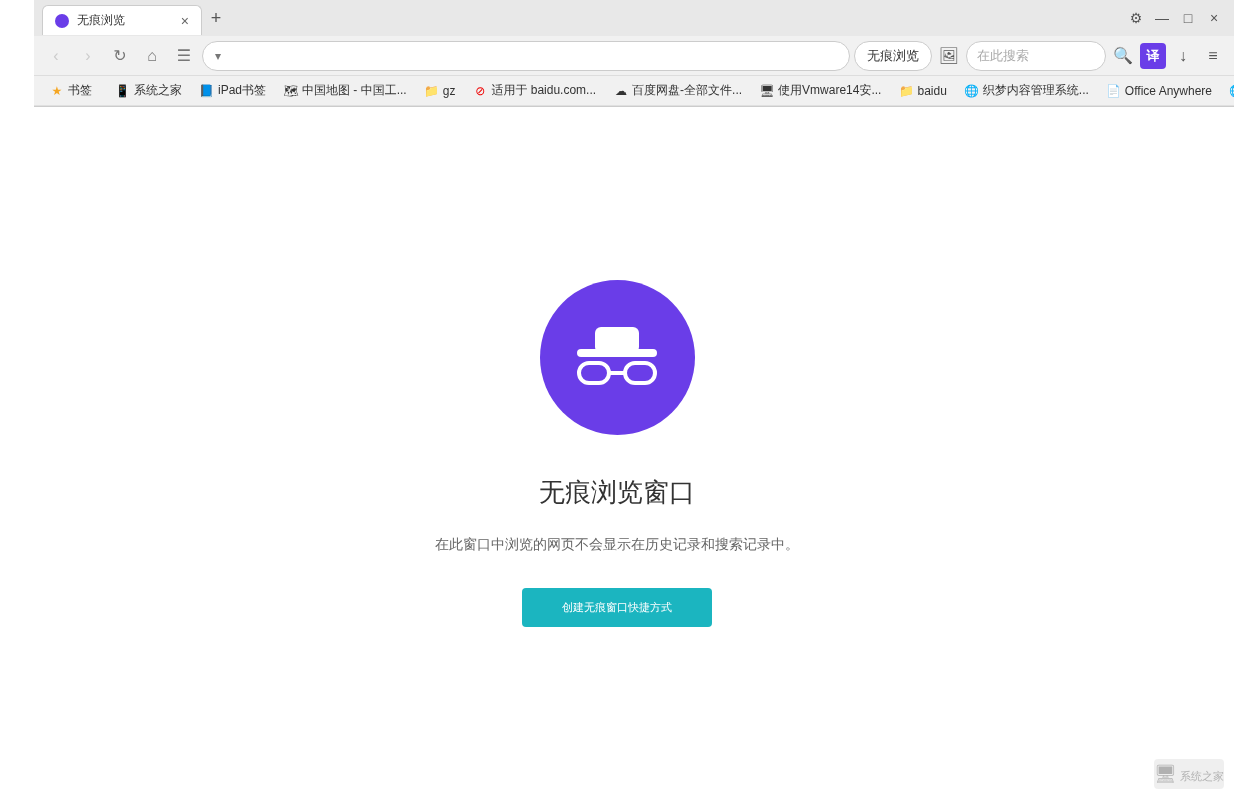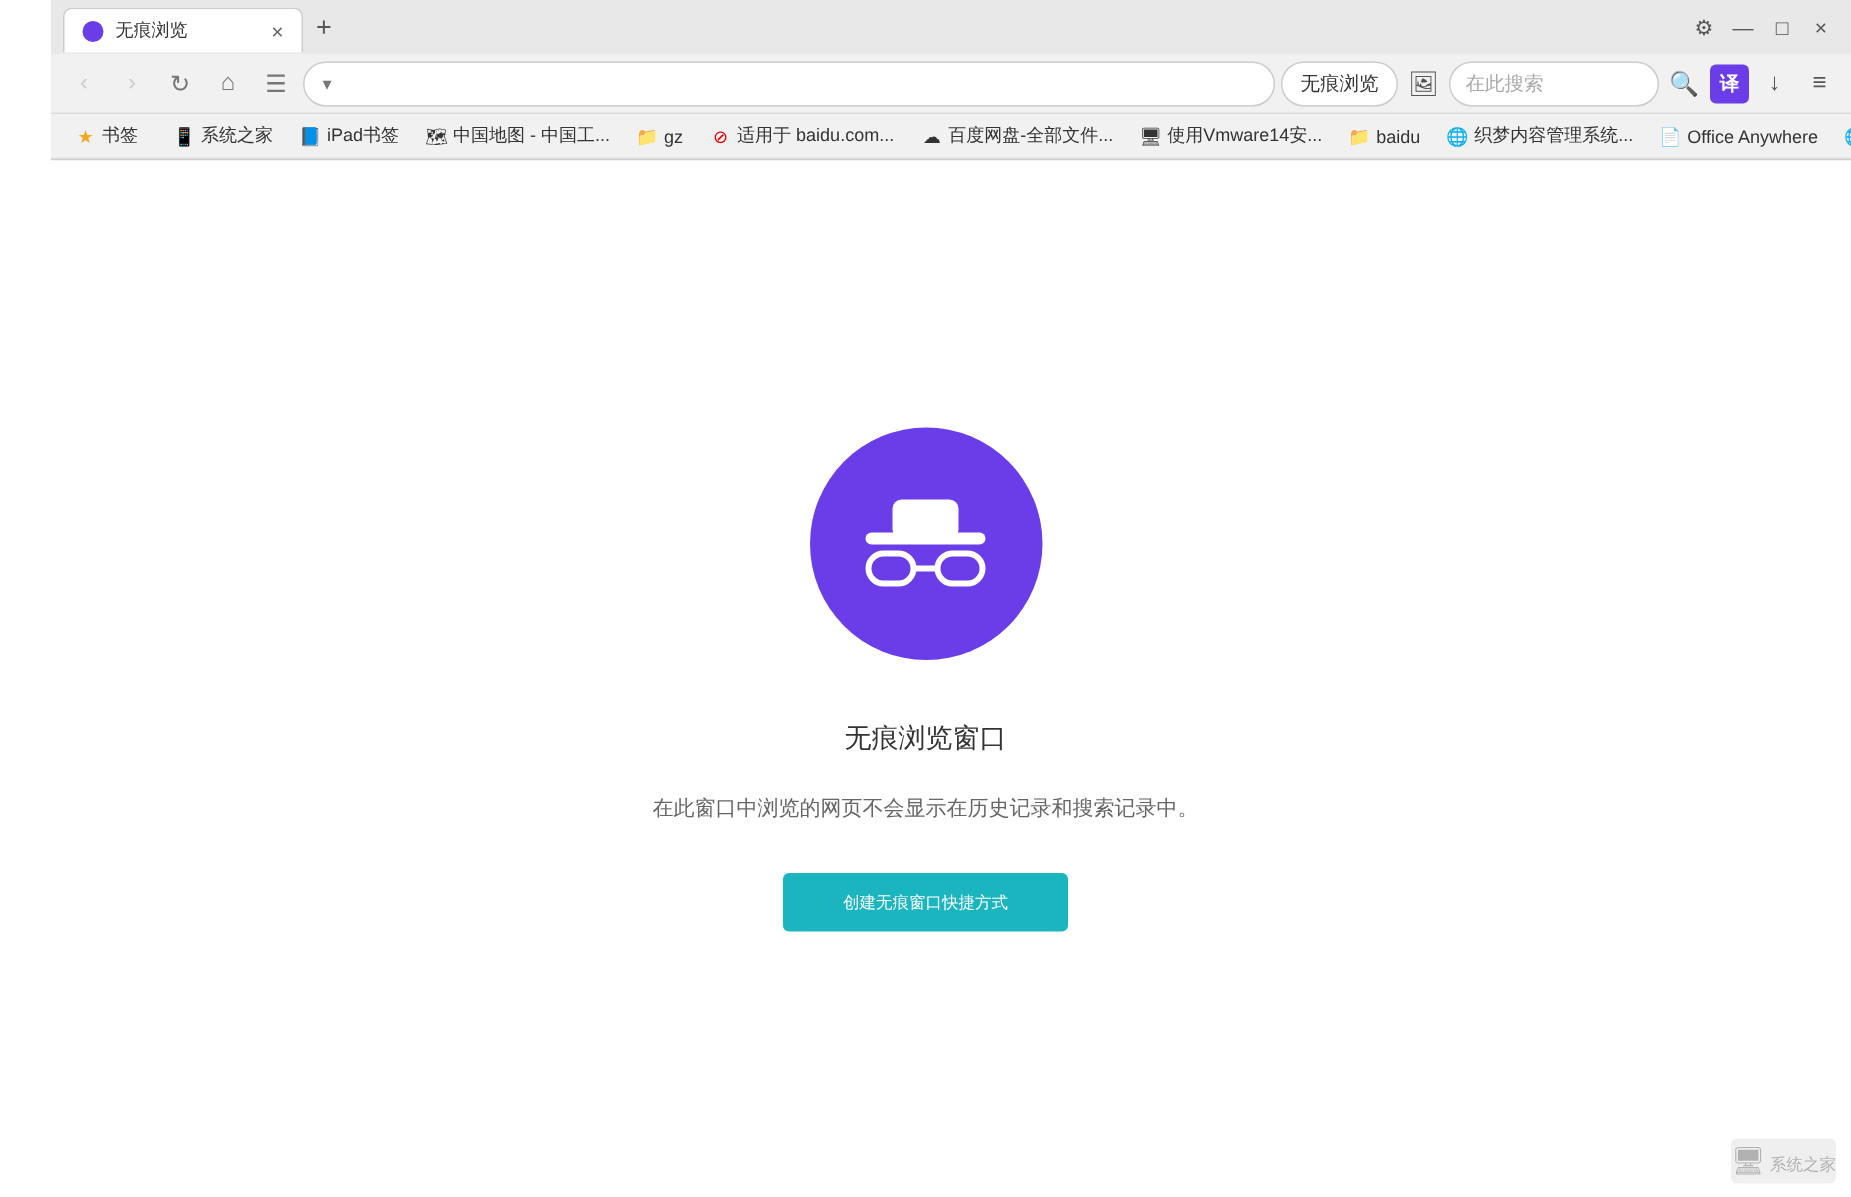--- a/index.html
+++ b/index.html
@@ -42,21 +42,21 @@
     .page-content { display: flex; flex-direction: column; align-items: center; justify-content: center; height: calc(798px - 36px - 40px - 30px); background: #fff; padding: 20px; position: relative; }
 
     
     .watermark { position: absolute; bottom: 10px; right: 10px; opacity: 0.5; }
     .watermark-inner { background: #e0e0e0; border-radius: 4px; padding: 4px 0; font-size: 11px; color: #666; }
 
     
     .incognito-circle { width: 155px; height: 155px; border-radius: 50%; background: #6a3de8; display: flex; align-items: center; justify-content: center; margin-bottom: 40px; }
     .incognito-svg { width: 100px; height: 80px; }
 
-    .incognito-title { font-size: 18px; color: #333; font-weight: normal; margin-bottom: 20px; }
+    .incognito-title { font-size: 26px; color: #333; font-weight: normal; margin-bottom: 20px; }
     .incognito-desc { font-size: 14px; color: #666; text-align: center; line-height: 2; margin-bottom: 30px; }
     .create-btn { background: #1bb5c0; color: #fff; border: none; border-radius: 4px; padding: 12px 40px; font-size: 11px; cursor: pointer; font-family: "Microsoft YaHei", sans-serif; }
   </style>
 </head>
 <body>
 
 <div class="browser-chrome">
   <div class="tab-bar">
     <div class="tab">
       <span class="tab-favicon"></span>

